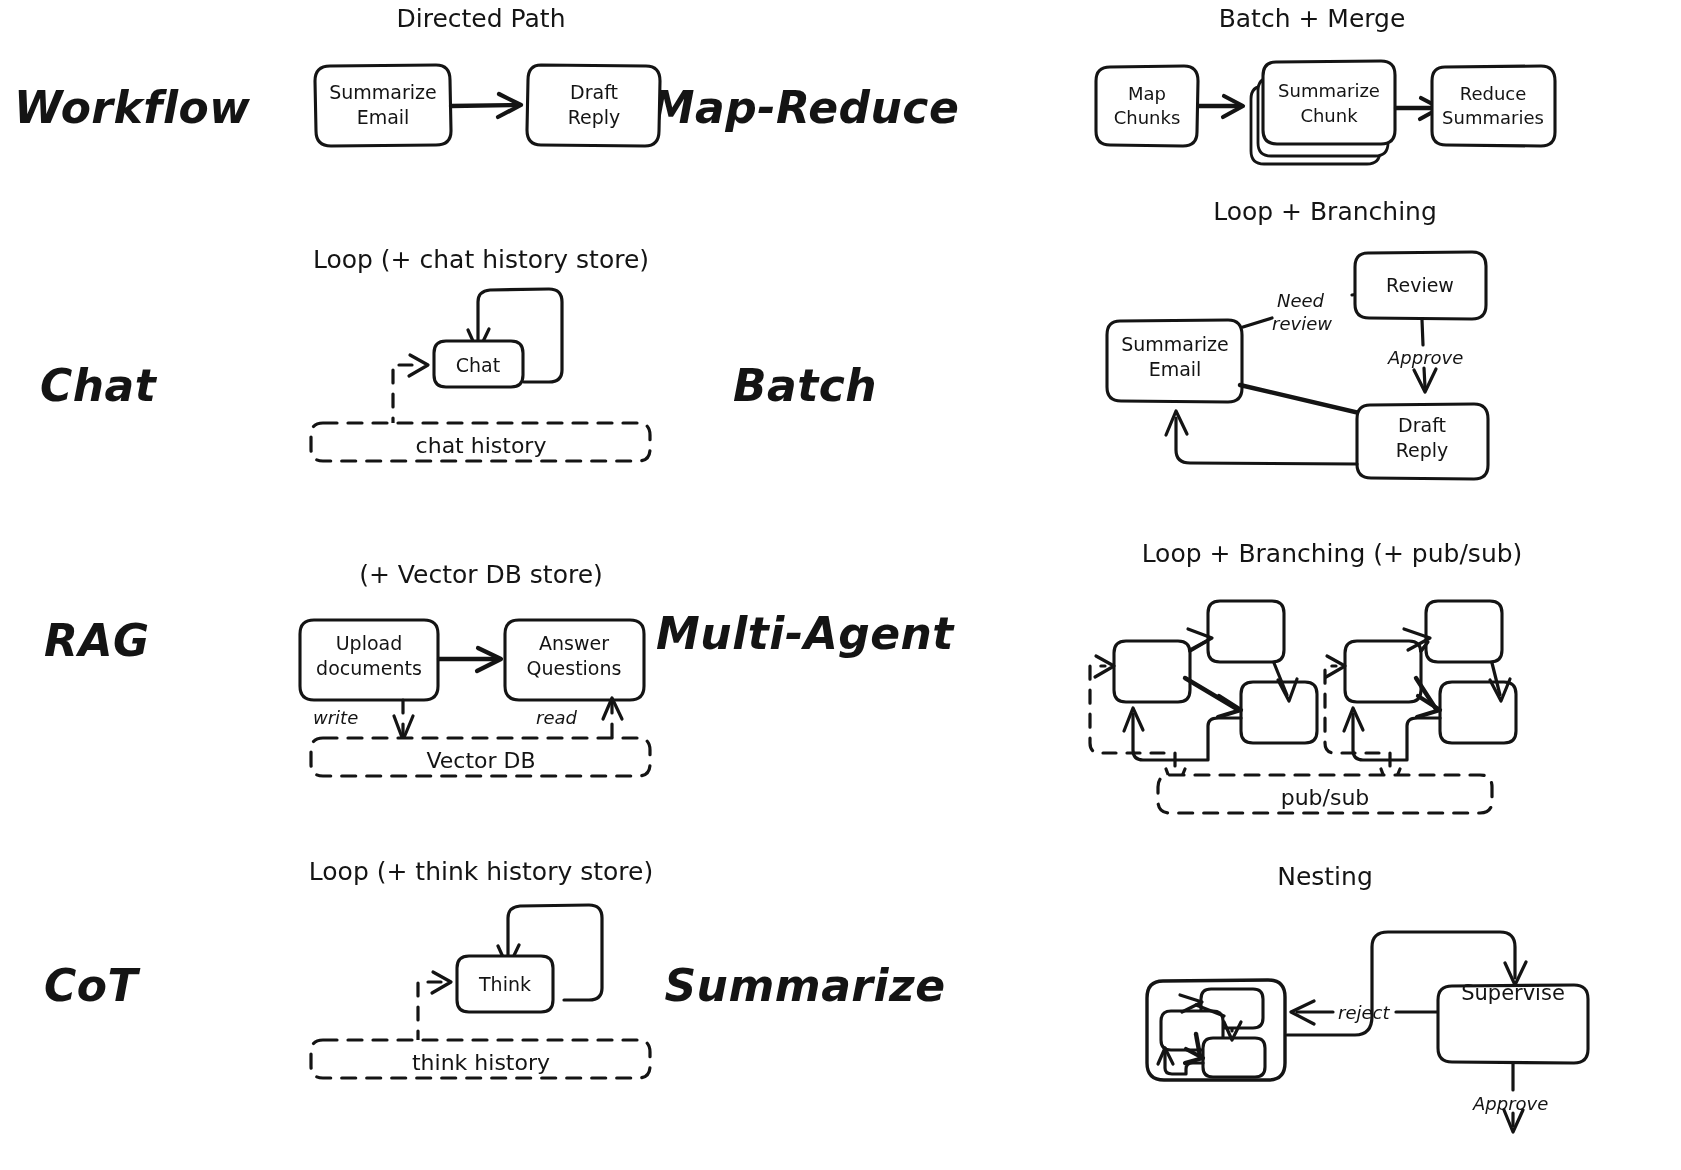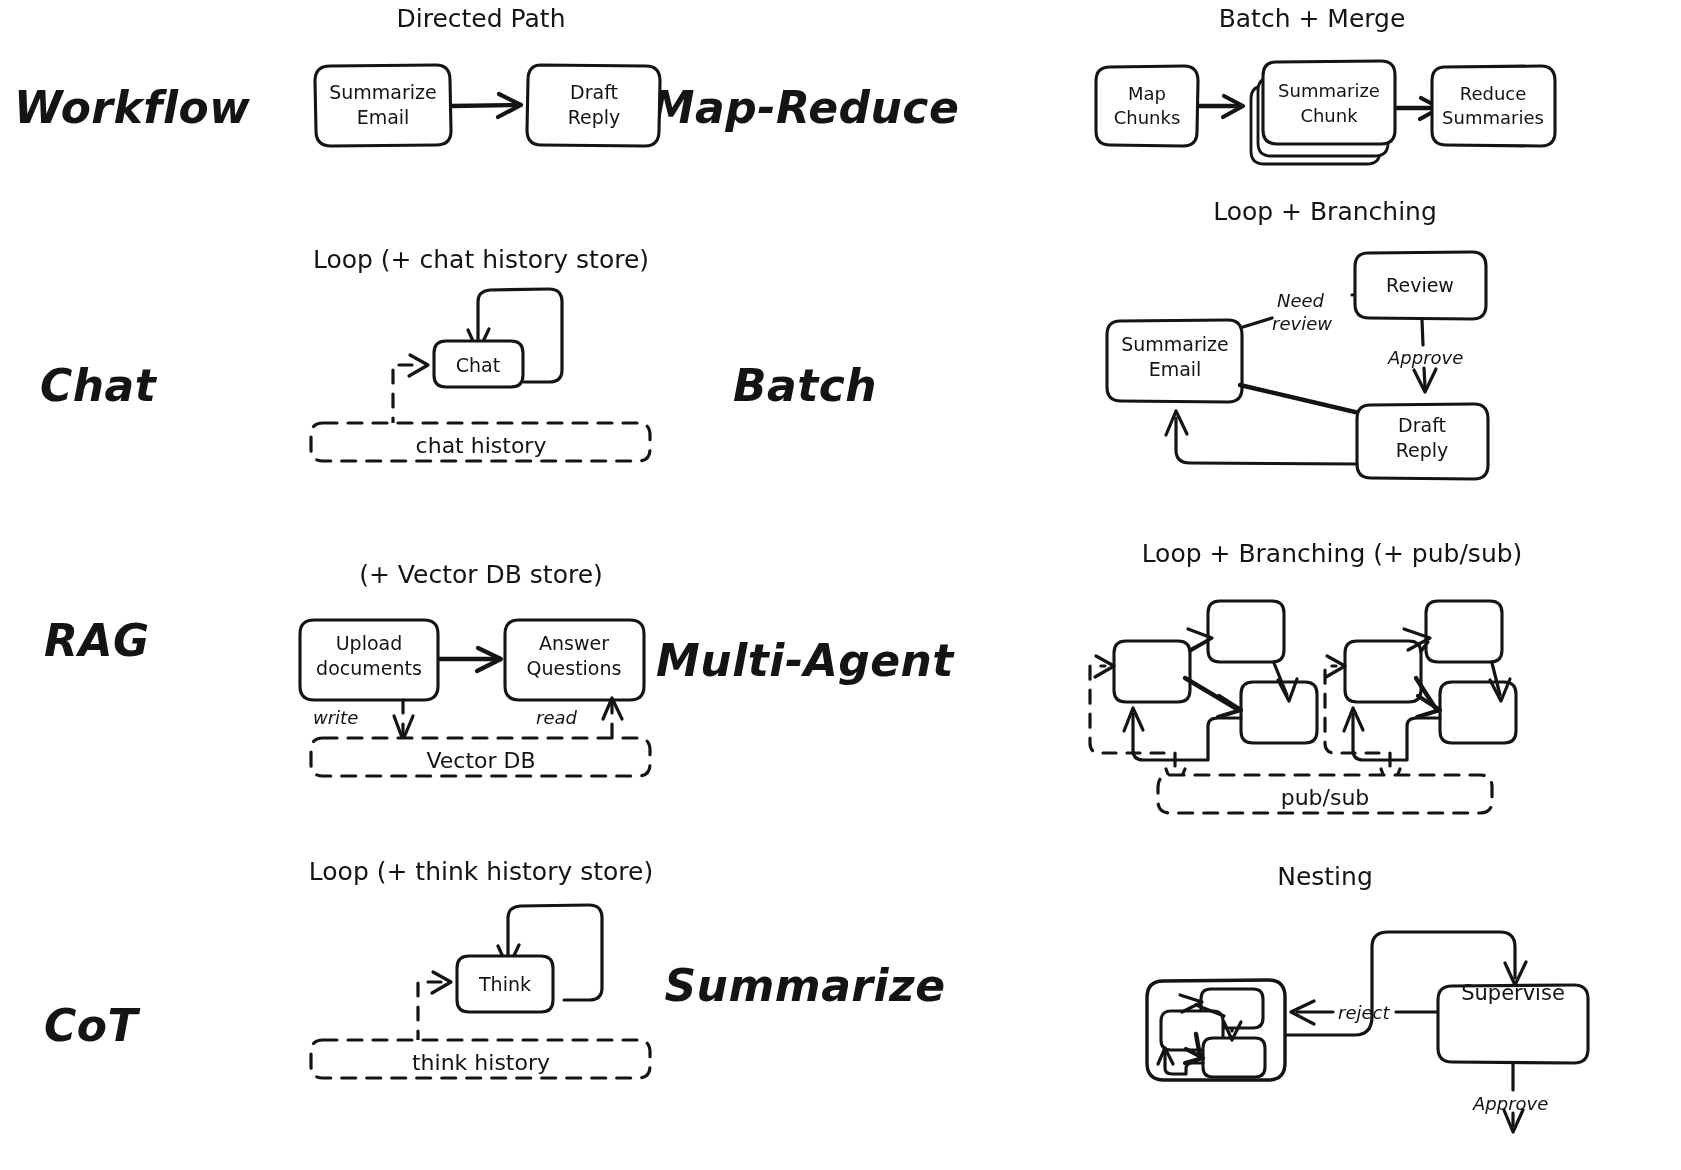--- a/index.html
+++ b/index.html
@@ -29,25 +29,25 @@
   .head.thick{stroke-width:4.2;}
 </style>
 </head>
 <body>
 
 <div class="stage">
 
   <div class="rowlabel" style="left:14px;top:82px;">Workflow</div>
   <div class="rowlabel" style="left:40px;top:360px;">Chat</div>
   <div class="rowlabel" style="left:44px;top:615px;">RAG</div>
-  <div class="rowlabel" style="left:44px;top:1000px;">CoT</div>
+  <div class="rowlabel" style="left:44px;top:960px;">CoT</div>
 
   <div class="rowlabel right" style="left:605px;top:82px;width:400px;">Map-Reduce</div>
   <div class="rowlabel right" style="left:605px;top:360px;width:400px;">Batch</div>
-  <div class="rowlabel right" style="left:605px;top:635px;width:400px;font-style:italic;">Multi-Agent</div>
+  <div class="rowlabel right" style="left:605px;top:608px;width:400px;font-style:italic;">Multi-Agent</div>
   <div class="rowlabel right" style="left:605px;top:960px;width:400px;">Summarize</div>
 
   <svg viewBox="0 0 1681 1170" xmlns="http://www.w3.org/2000/svg">
 
     <g>
       <text class="title" x="481" y="27">Directed Path</text>
 
       <g>
         <path class="box" d="M330,66 L436,65 Q450,65 450,80 L451,131 Q451,145 436,145 L331,146 Q316,146 316,131 L315,81 Q315,66 330,66 Z"></path>
         <text class="nodetext" x="383" y="99">Summarize</text>

